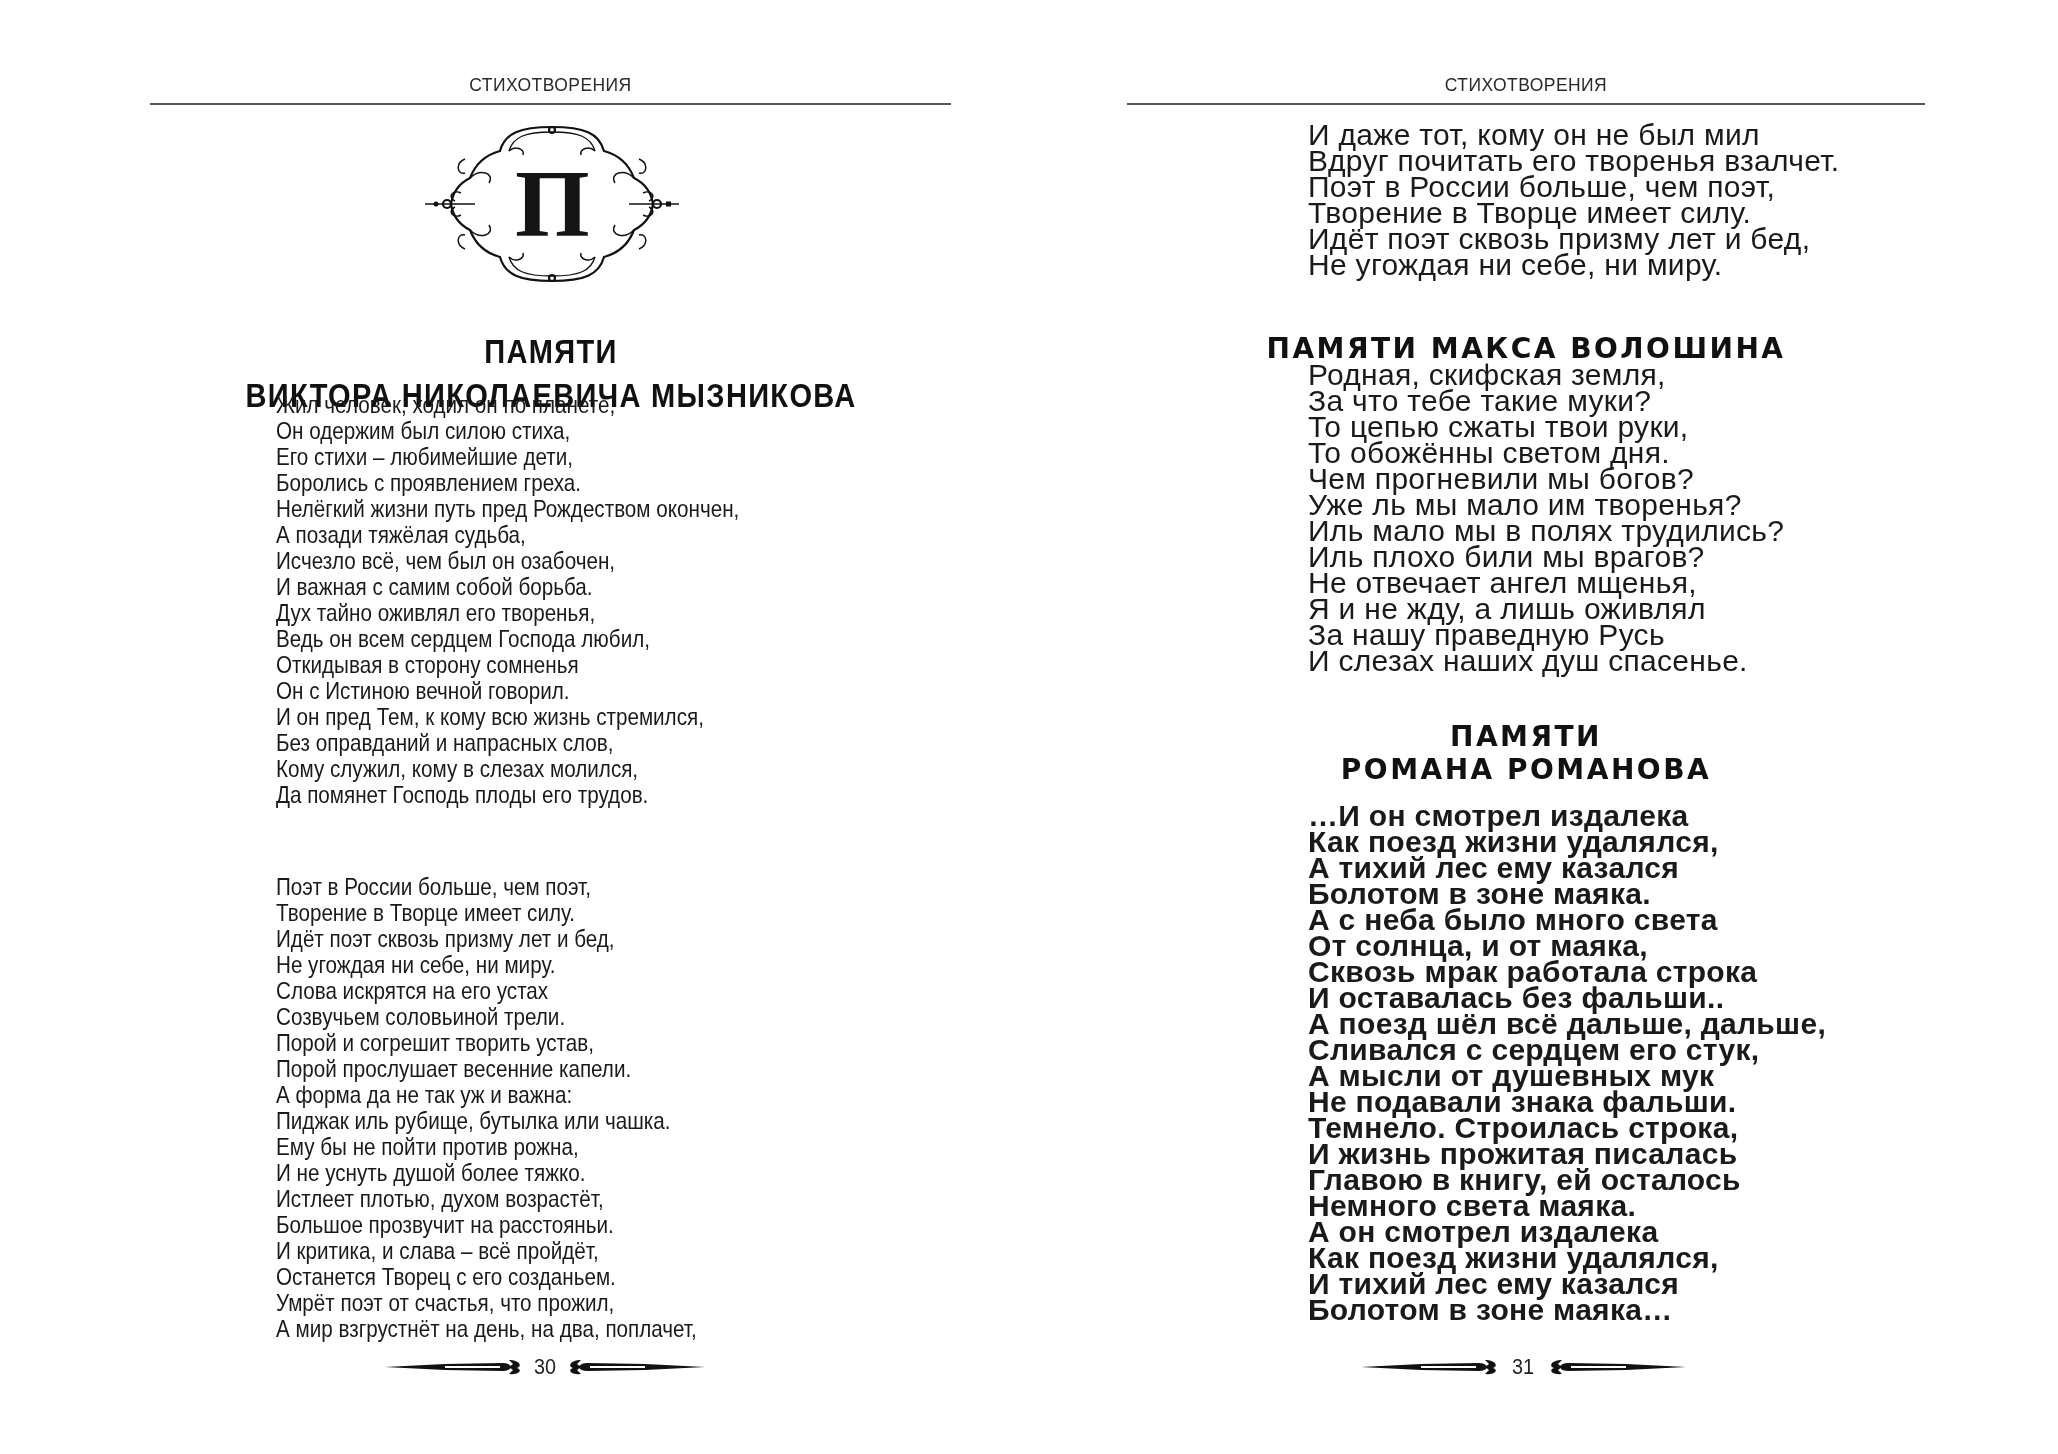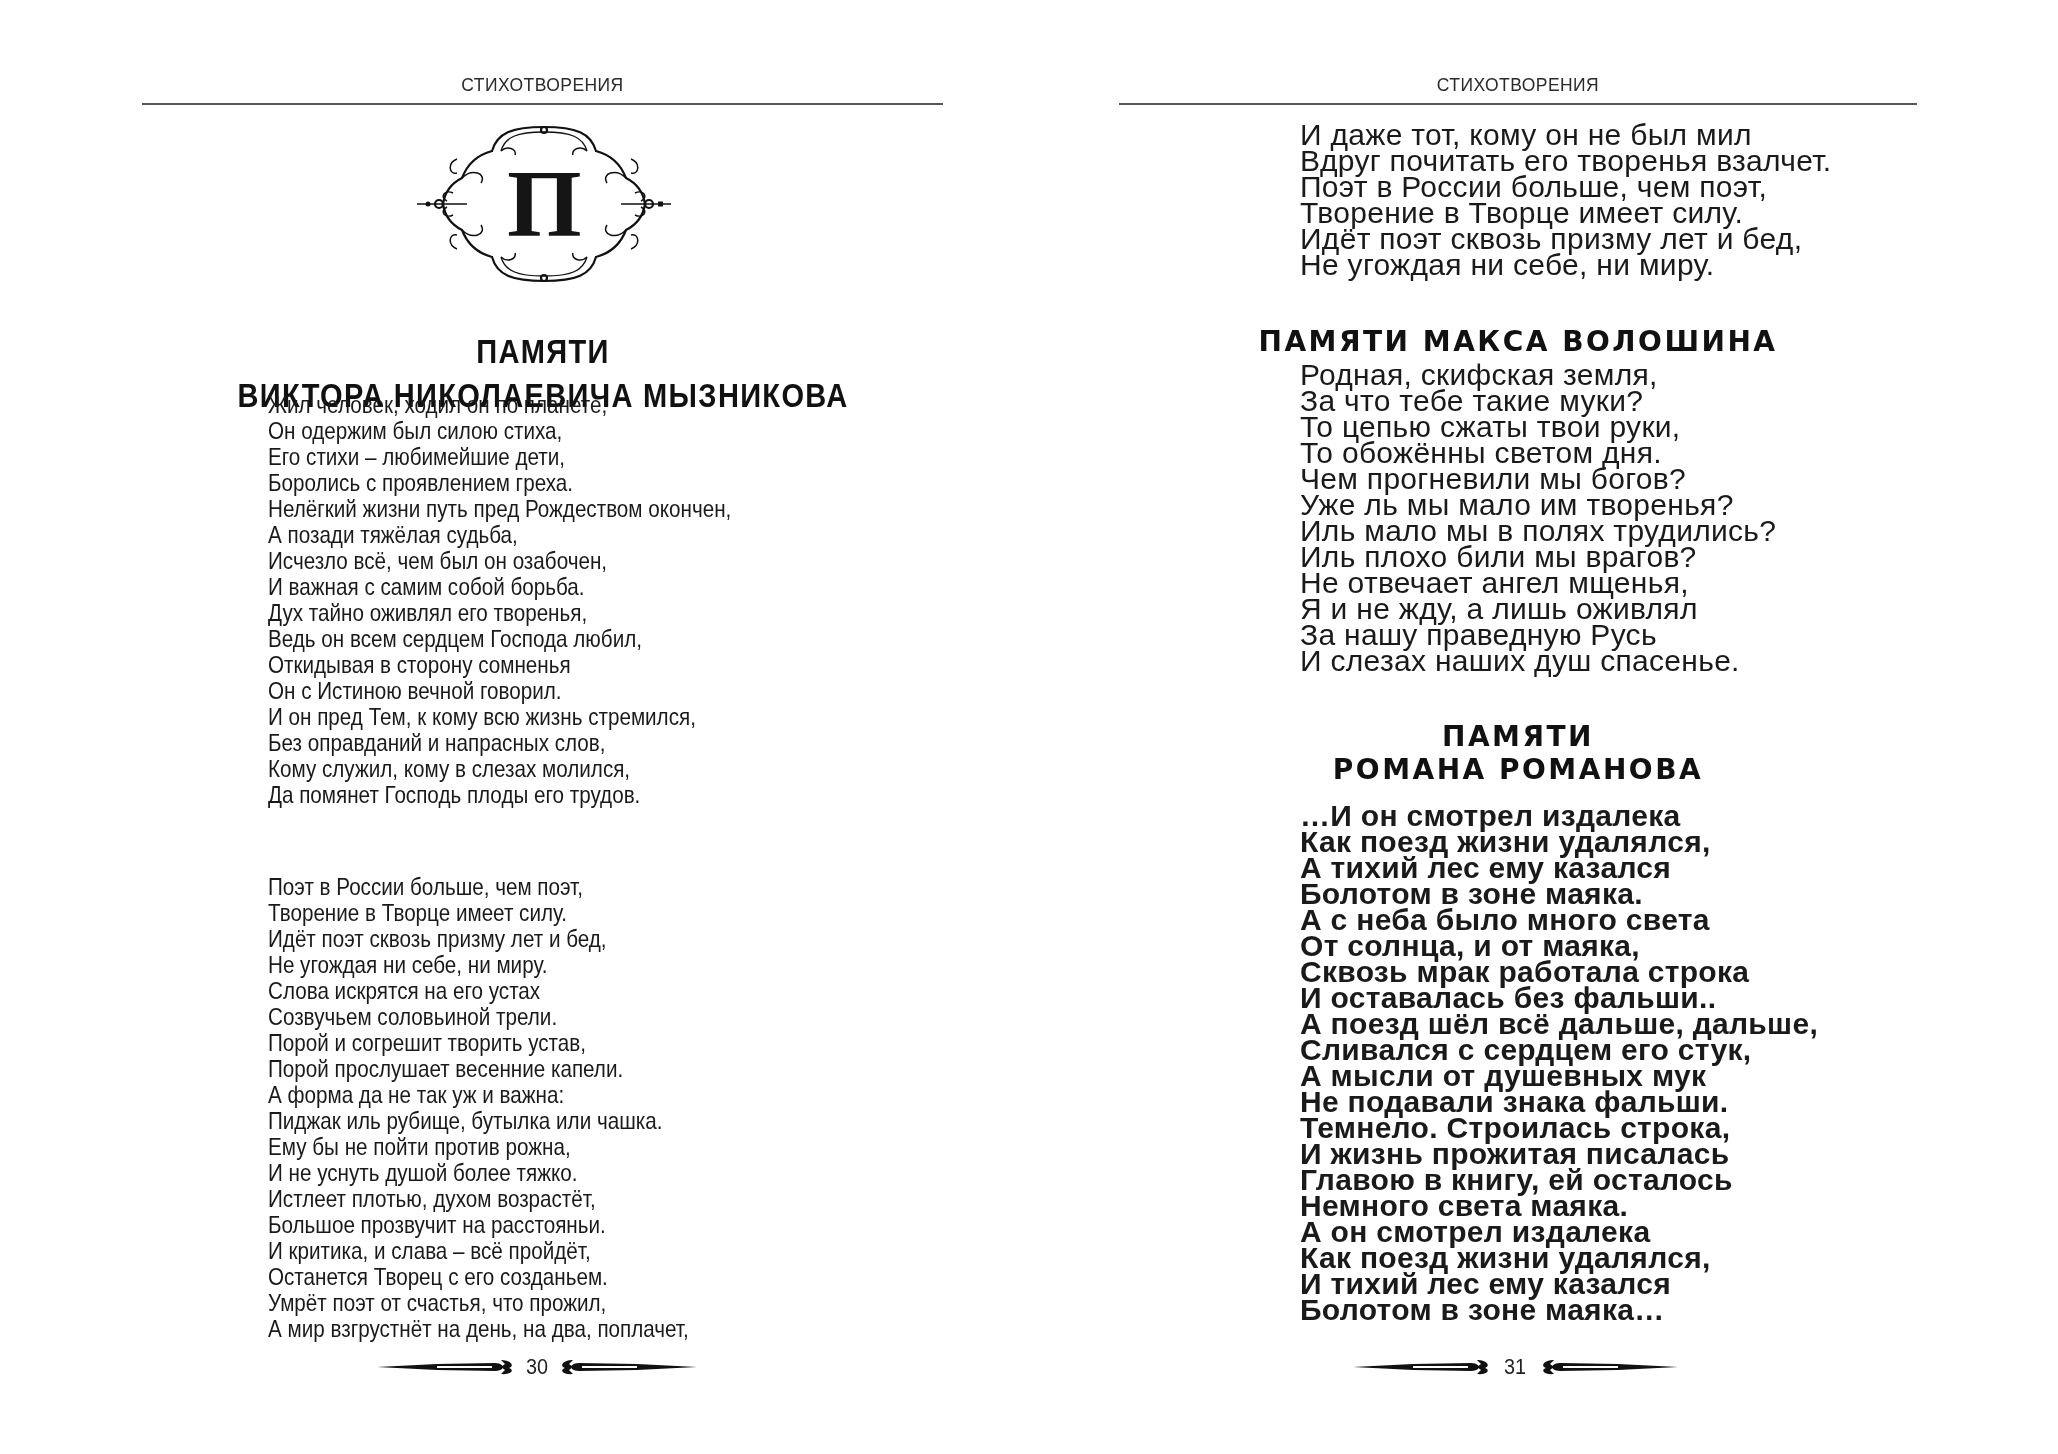--- a/index.html
+++ b/index.html
@@ -1,17 +1,17 @@
 <!DOCTYPE html>
 <html><head>
 <meta charset="utf-8">
 <style>
   html, body { margin: 0; padding: 0; background: #ffffff; }
   body { width: 2058px; height: 1454px; position: relative; overflow: hidden; color: #1a1a1a; }
-  .page { position: absolute; top: 0; height: 1454px; }
+  .page { position: absolute; top: 0; height: 1454px; margin-left: 8px; }
   .page-left { left: 0; width: 1029px; }
   .page-right { left: 1029px; width: 1029px; }
   .running-head {
     position: absolute; top: 74px; text-align: center;
     font-family: "Liberation Sans", sans-serif; font-size: 19px; letter-spacing: 0.5px;
     color: #2a2a2a; transform: scaleX(0.92);
   }
   .head-rule { position: absolute; top: 103px; height: 2px; background: #555555; }
   .ornament { position: absolute; left: 417px; top: 123px; width: 254px; height: 162px; }
   .title {
@@ -129,21 +129,21 @@
 
   <ul class="verse verse-right" style="left:271px;top:122px;">
     <li>И даже тот, кому он не был мил</li>
     <li>Вдруг почитать его творенья взалчет.</li>
     <li>Поэт в России больше, чем поэт,</li>
     <li>Творение в Творце имеет силу.</li>
     <li>Идёт поэт сквозь призму лет и бед,</li>
     <li>Не угождая ни себе, ни миру.</li>
   </ul>
 
-  <div class="title title-wide" style="left:90px;width:798px;top:325px;">
+  <div class="title title-wide" style="left:90px;width:798px;top:332px;">
     <div>ПАМЯТИ МАКСА ВОЛОШИНА</div>
   </div>
 
   <ul class="verse verse-right" style="left:271px;top:362px;">
     <li>Родная, скифская земля,</li>
     <li>За что тебе такие муки?</li>
     <li>То цепью сжаты твои руки,</li>
     <li>То обожённы светом дня.</li>
     <li>Чем прогневили мы богов?</li>
     <li>Уже ль мы мало им творенья?</li>

